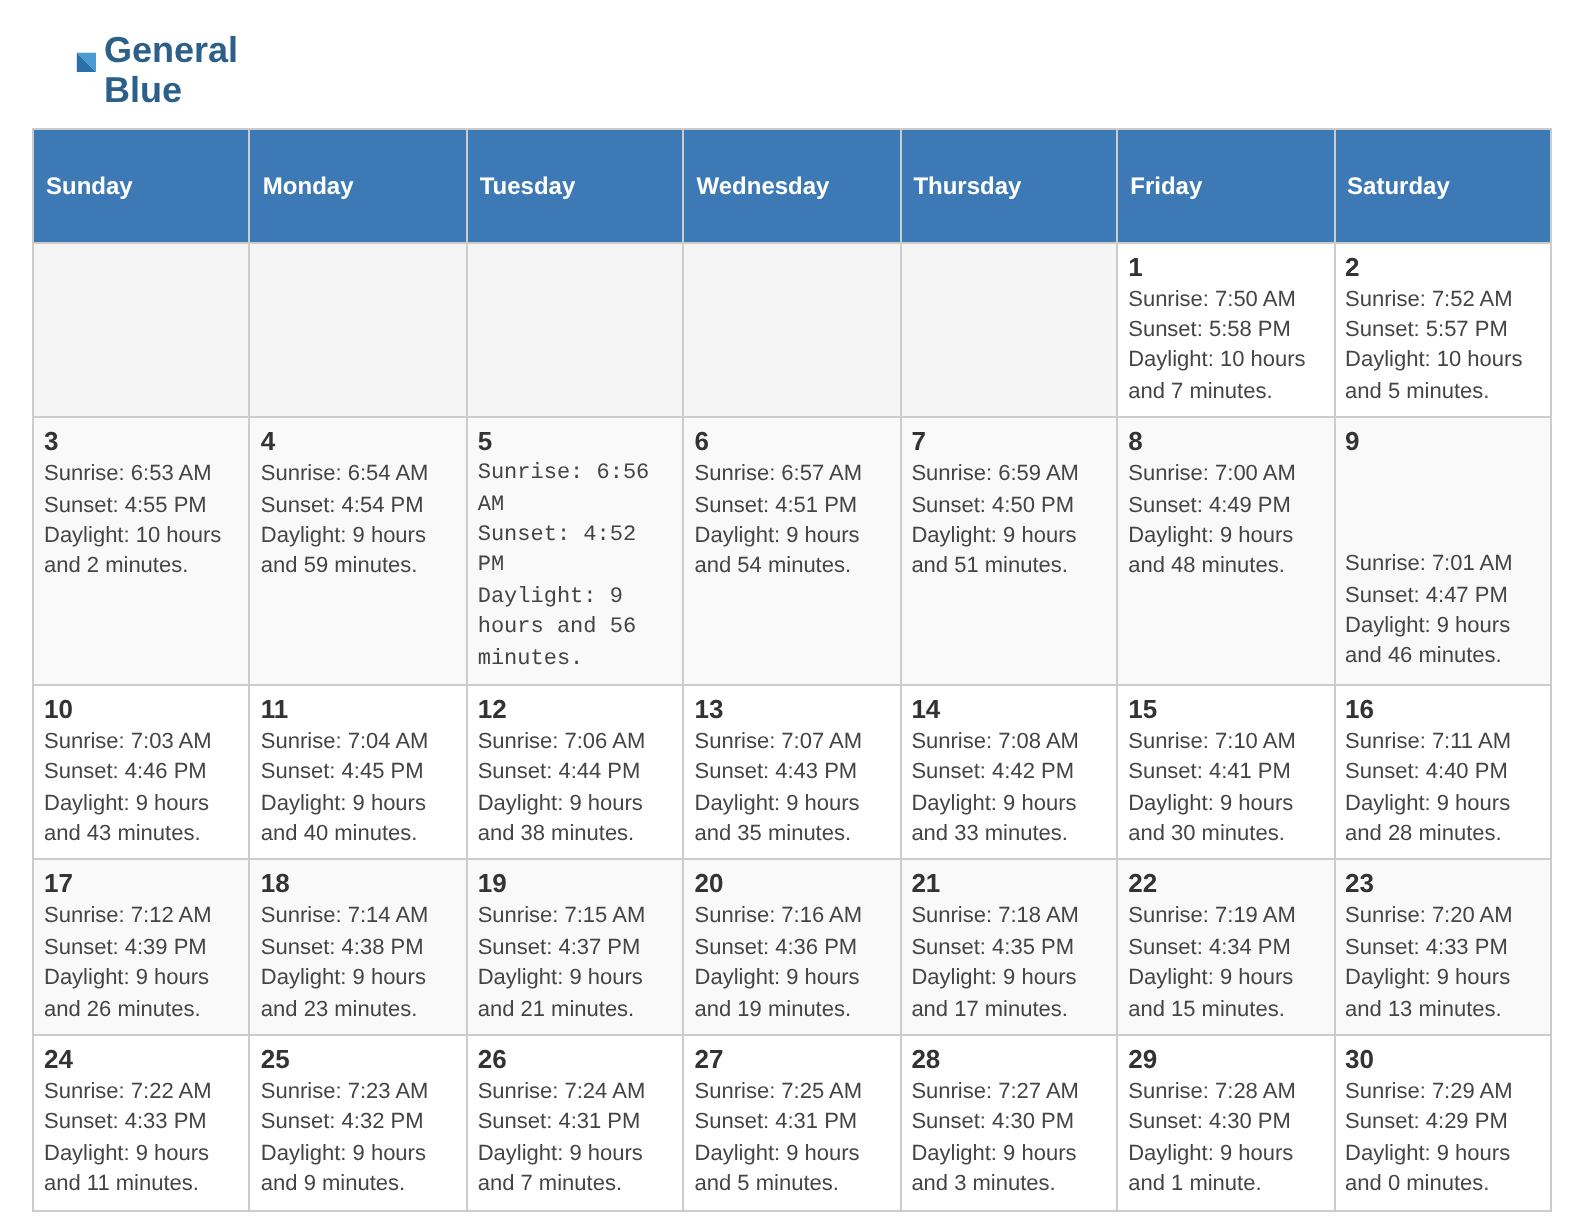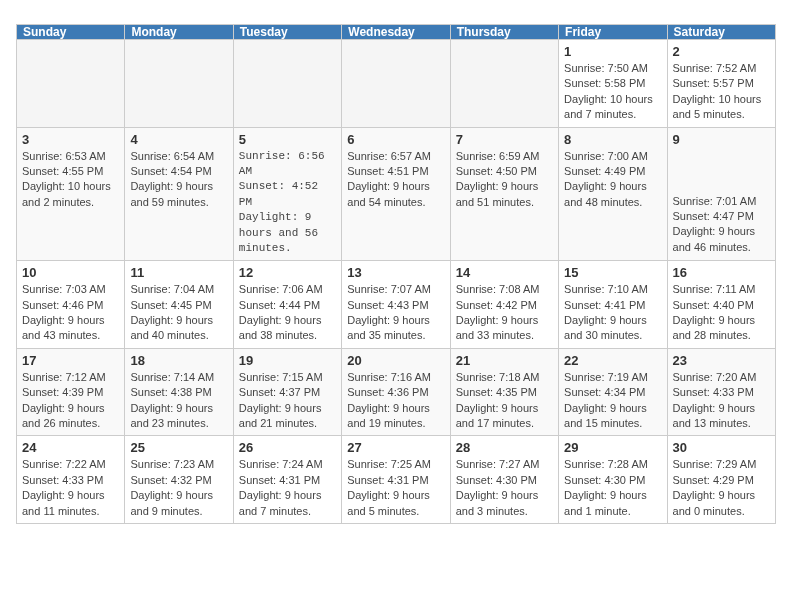--- a/index.html
+++ b/index.html
@@ -45,21 +45,21 @@
     }
     .calendar {
       width: 100%;
       border-collapse: collapse;
       table-layout: fixed;
     }
     .calendar th {
       background-color: #3d7ab5;
       color: #fff;
       text-align: left;
-      padding: 0 6px;
+      padding: 21px 6px;
       font-size: 12px;
       border: 1px solid #ccc;
     }
     .calendar td {
       vertical-align: top;
       border: 1px solid #ccc;
       padding: 4px 5px;
       font-size: 10px;
       color: #333;
       height: 85px;
@@ -81,20 +81,31 @@
       line-height: 1.4;
     }
     tr:nth-child(even) td:not(.empty) {
       background: #f9f9f9;
     }
   </style>
 </head>
 <body>
 
 <div class="header-area">
+  <div class="logo">
+    <svg class="logo-icon" viewBox="0 0 40 40">
+      <rect x="0" y="0" width="40" height="40" fill="white"></rect>
+      <polygon points="28,8 40,8 40,20" fill="#4a9ad4"></polygon>
+      <polygon points="28,8 40,20 28,20" fill="#2c6fa8"></polygon>
+    </svg>
+    <div class="logo-text">
+      <span>General</span><br>
+      <span>Blue</span>
+    </div>
+  </div>
   <div class="title-area">
   </div>
 </div>
 
 <table class="calendar">
   <thead>
     <tr id="days-header">
         <th>Sunday</th>
         <th>Monday</th>
         <th>Tuesday</th>

